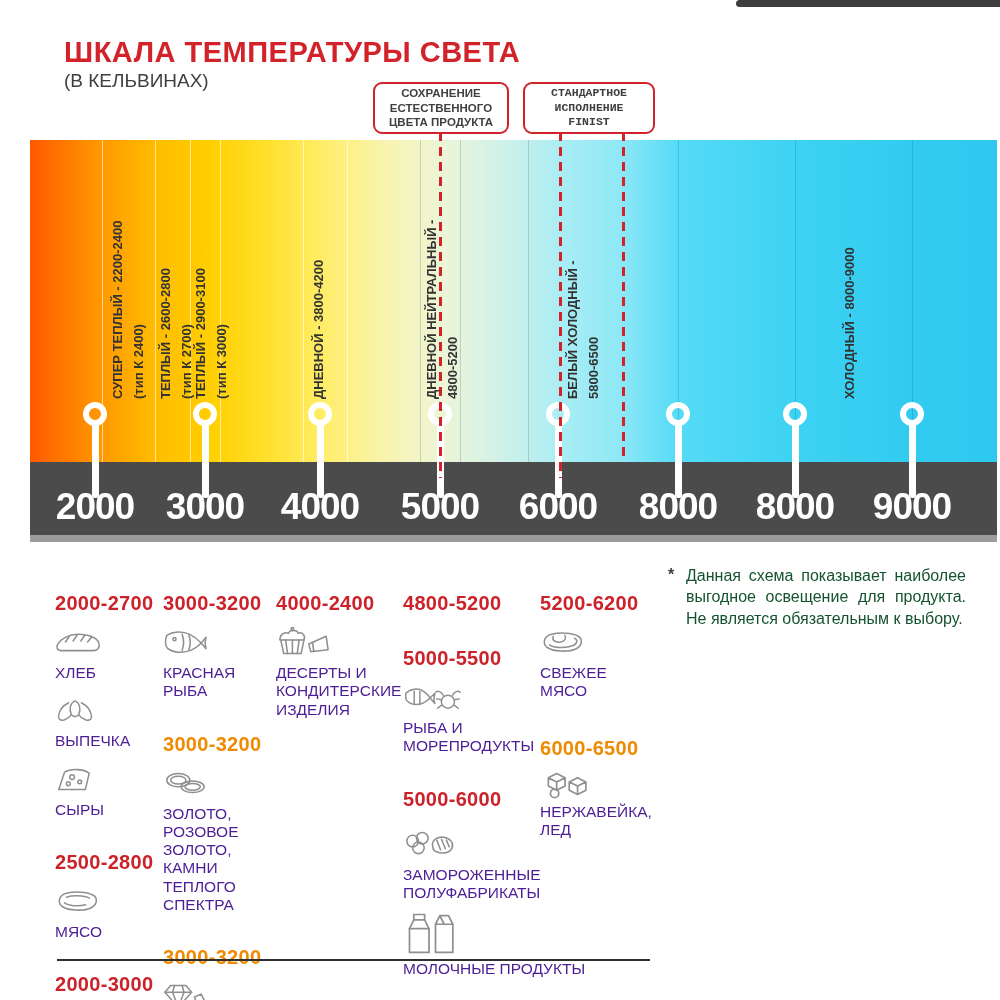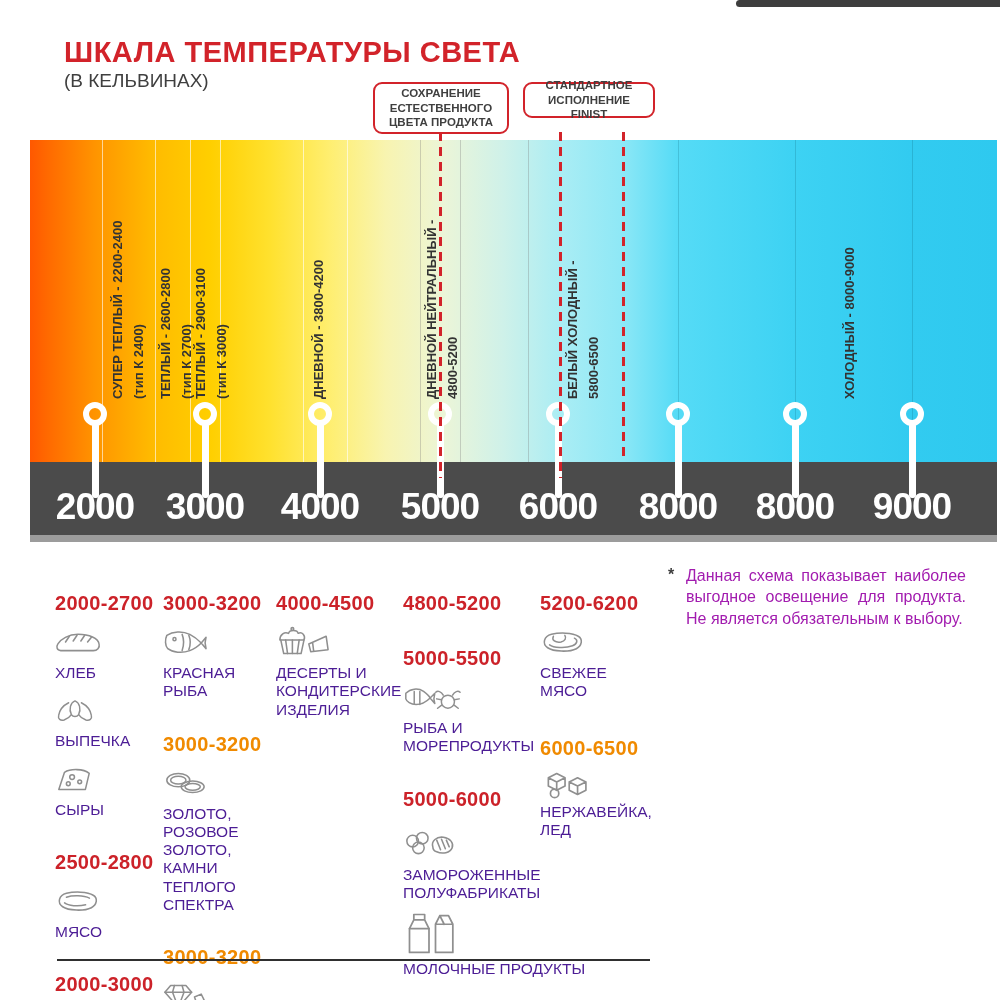--- a/index.html
+++ b/index.html
@@ -10,21 +10,21 @@
   
   .title{left:64px;top:36px;font-size:29px;font-weight:bold;color:#d2232a;letter-spacing:.5px;}
   .subtitle{left:64px;top:70px;font-size:19px;color:#3f3f3f;}
   .topbar{left:736px;top:0;width:264px;height:7px;background:#3e3e3e;border-radius:4px 0 0 4px;}
 
   
   .callout{border:2px solid #d2232a;border-radius:9px;background:#fff;box-sizing:border-box;
            display:flex;align-items:center;justify-content:center;text-align:center;
            font-size:11.5px;font-weight:bold;line-height:1.3;color:#3f3f3f;white-space:pre-line;z-index:8;}
   .callout1{left:373px;top:82px;width:136px;height:52px;}
-  .callout2{left:523px;top:82px;width:132px;height:36px;}
+  .callout2{left:523px;top:82px;width:132px;height:52px;font-family:Liberation Mono, monospace;}
 
   
   .gradient{left:30px;top:140px;width:967px;height:322px;
     background:linear-gradient(to right,
       #ff5800 0%, #ff6b00 2%, #ff9400 6.7%, #ffbb00 12.7%, #ffcf00 18.7%,
       #ffe12e 24.8%, #ffee6e 30.8%, #f8f4b0 36.8%, #ebf5d8 42.9%, #cff1e9 48.9%,
       #aaedf4 54.9%, #8fe8f6 61%, #55dbf6 67%, #3dd2f3 79.1%, #32cbf0 91.1%, #2ec9ef 100%);}
   .sep{top:140px;height:322px;width:1px;z-index:2;}
   .sep.w{background:rgba(255,255,255,.6);}
   .sep.g{background:rgba(120,120,120,.32);}
@@ -62,21 +62,21 @@
   .prange.orange{color:#f08a00;}
   .pgroup{margin-bottom:16px;margin-top:32px;}
   .pitem{margin-bottom:9px;}
   .picon{display:block;height:38px;margin:2px 0 3px 0;}
   .picon svg{height:100%;}
   .plabel{font-size:15.5px;color:#4c1d95;line-height:1.18;white-space:pre-line;}
   .ic{stroke:#8f8f8f;fill:none;stroke-width:1.6;stroke-linecap:round;stroke-linejoin:round;}
 
   
   .fnmark{left:668px;top:566px;font-size:16px;font-weight:bold;color:#3f3f3f;}
-  .fntext{left:686px;top:565px;width:280px;font-size:16px;color:#a21caf;line-height:1.33;text-align:justify;}
+  .fntext{left:686px;top:565px;width:280px;font-size:16px;color:#14532d;line-height:1.33;text-align:justify;}
 
   .bottomline{left:57px;top:959px;width:593px;height:2px;background:#2f2f2f;}
 </style>
 </head>
 <body>
 
 <div class="page">
 
   <div class="abs topbar"></div>
   <div class="abs title">ШКАЛА ТЕМПЕРАТУРЫ СВЕТА</div>
@@ -287,21 +287,21 @@
             </svg>
         </span>
         <div class="plabel">СЕРЕБРО И
 БРИЛЛИАНТЫ</div>
       </div>
     </div>
   </div>
 
   <div class="abs pcol pcol3">
     <div class="pgroup">
-      <div class="prange red">4000-4500</div>
+      <div class="prange red">4000-2400</div>
       <div class="pitem">
         <span class="picon">
           <svg viewBox="0 0 56 32" width="54" height="31">
               <g class="ic">
                 <path d="M4 14 C4 8 9 5 13 7 C14 3 22 3 23 7 C27 5 31 9 29 14 Z"></path>
                 <path d="M5 14 L8 28 L26 28 L29 14"></path>
                 <path d="M10 14 L12 28 M17 14 L17 28 M24 14 L22 28"></path>
                 <path d="M34 18 L52 10 L54 24 L36 26 Z M34 18 L36 26 M38 17 L39 25"></path>
                 <circle cx="17" cy="2.5" r="1.4"></circle>
               </g>

